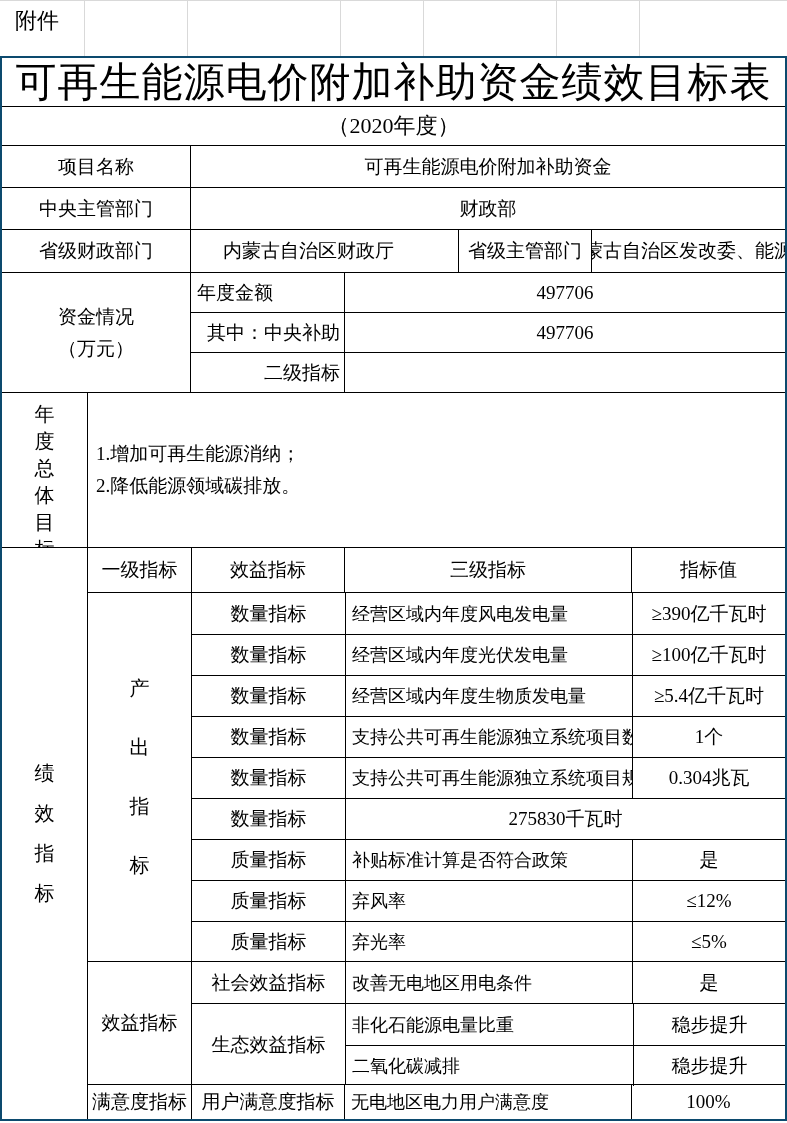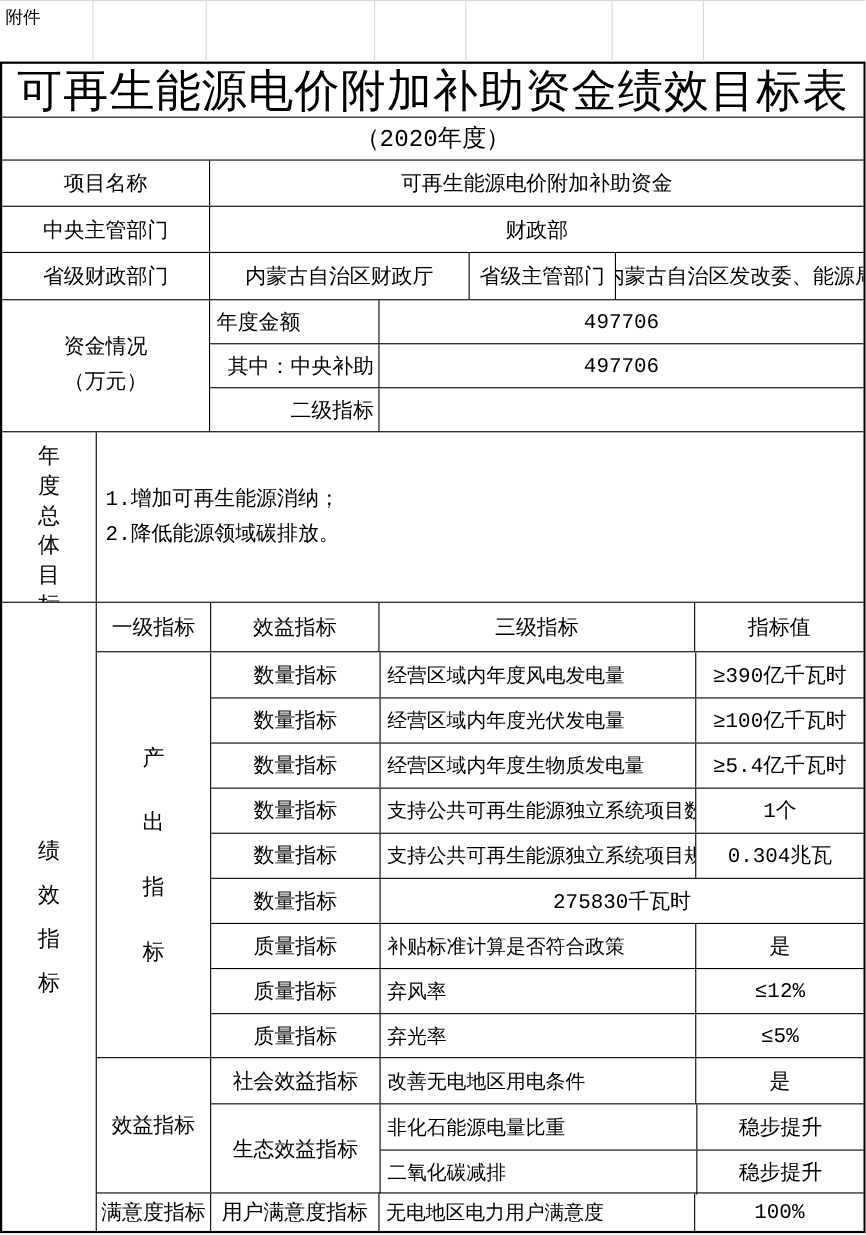--- a/index.html
+++ b/index.html
@@ -13,42 +13,42 @@
   
   .attach-row { display:flex; height:56px; border-top:1px solid #d9d9d9; }
   .gcell { border-right:1px solid #d9d9d9; height:100%; }
   .gcell.c1 { width:85px; }
   .gcell.c2 { width:103px; }
   .gcell.c3 { width:153px; }
   .gcell.c4 { width:83px; }
   .gcell.c5 { width:133px; }
   .gcell.c6 { width:83px; }
   .gcell.c7 { width:147px; border-right:none; }
-  .attach-label { font-size:16px; padding:5px 0 0 5px; display:block; }
+  .attach-label { font-size:22px; padding:5px 0 0 15px; display:block; }
 
   
-  .table { width:787px; border:2px solid #000000;font-family:Liberation Mono, monospace; }
+  .table { width:787px; border:2px solid #0c4a6e; }
   .row { display:flex; border-top:1px solid #000; min-width:0; }
   .row:first-child { border-top:none; }
   .row > * + * { border-left:1px solid #000; }
   .col { display:flex; flex-direction:column; flex:1; min-width:0; }
   .col > * + * { border-top:1px solid #000; }
   .subrow { display:flex; min-width:0; }
   .subrow > * + * { border-left:1px solid #000; }
 
   .cell {
     display:flex; align-items:center; justify-content:center;
     font-size:19px; overflow:hidden; white-space:nowrap;
   }
   .w85  { width:85px;  flex:none; }
   .w103 { width:103px; flex:none; }
   .w153 { width:153px; flex:none; }
   .w188 { width:188px; flex:none; }
   .w236 { width:236px; flex:none; }
-  .w133 { width:133px; flex:none; }
+  .w133 { width:133px; flex:none;margin-left:32px; }
   .w287 { width:287px; flex:none; }
   .grow { flex:1; }
 
   .title-row { height:48px; }
   .title-cell { width:100%; font-size:41px; letter-spacing:1px; font-weight:500; }
   .subtitle-row { height:39px; }
   .subtitle-cell { width:100%; font-size:22px; }
 
   .h42 { height:42px; flex:none; }
   .h43 { height:43px; flex:none; }

